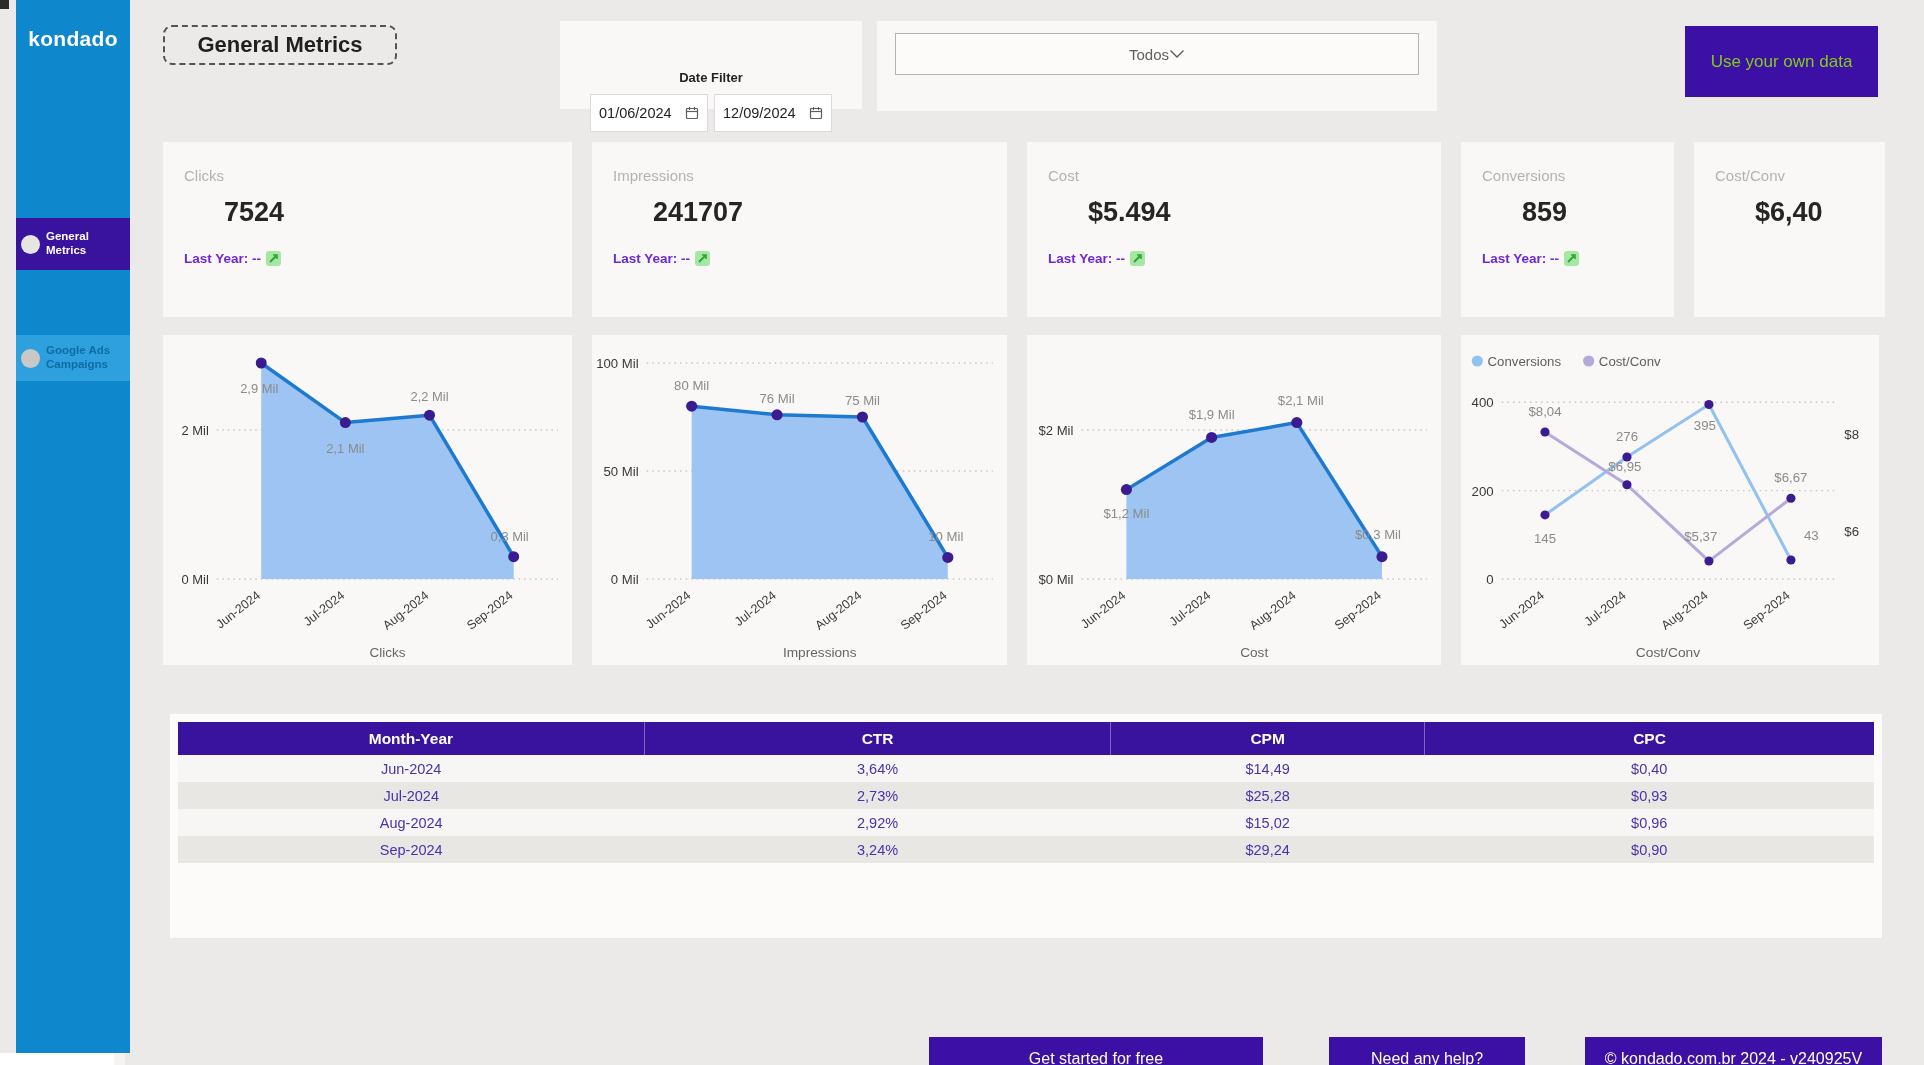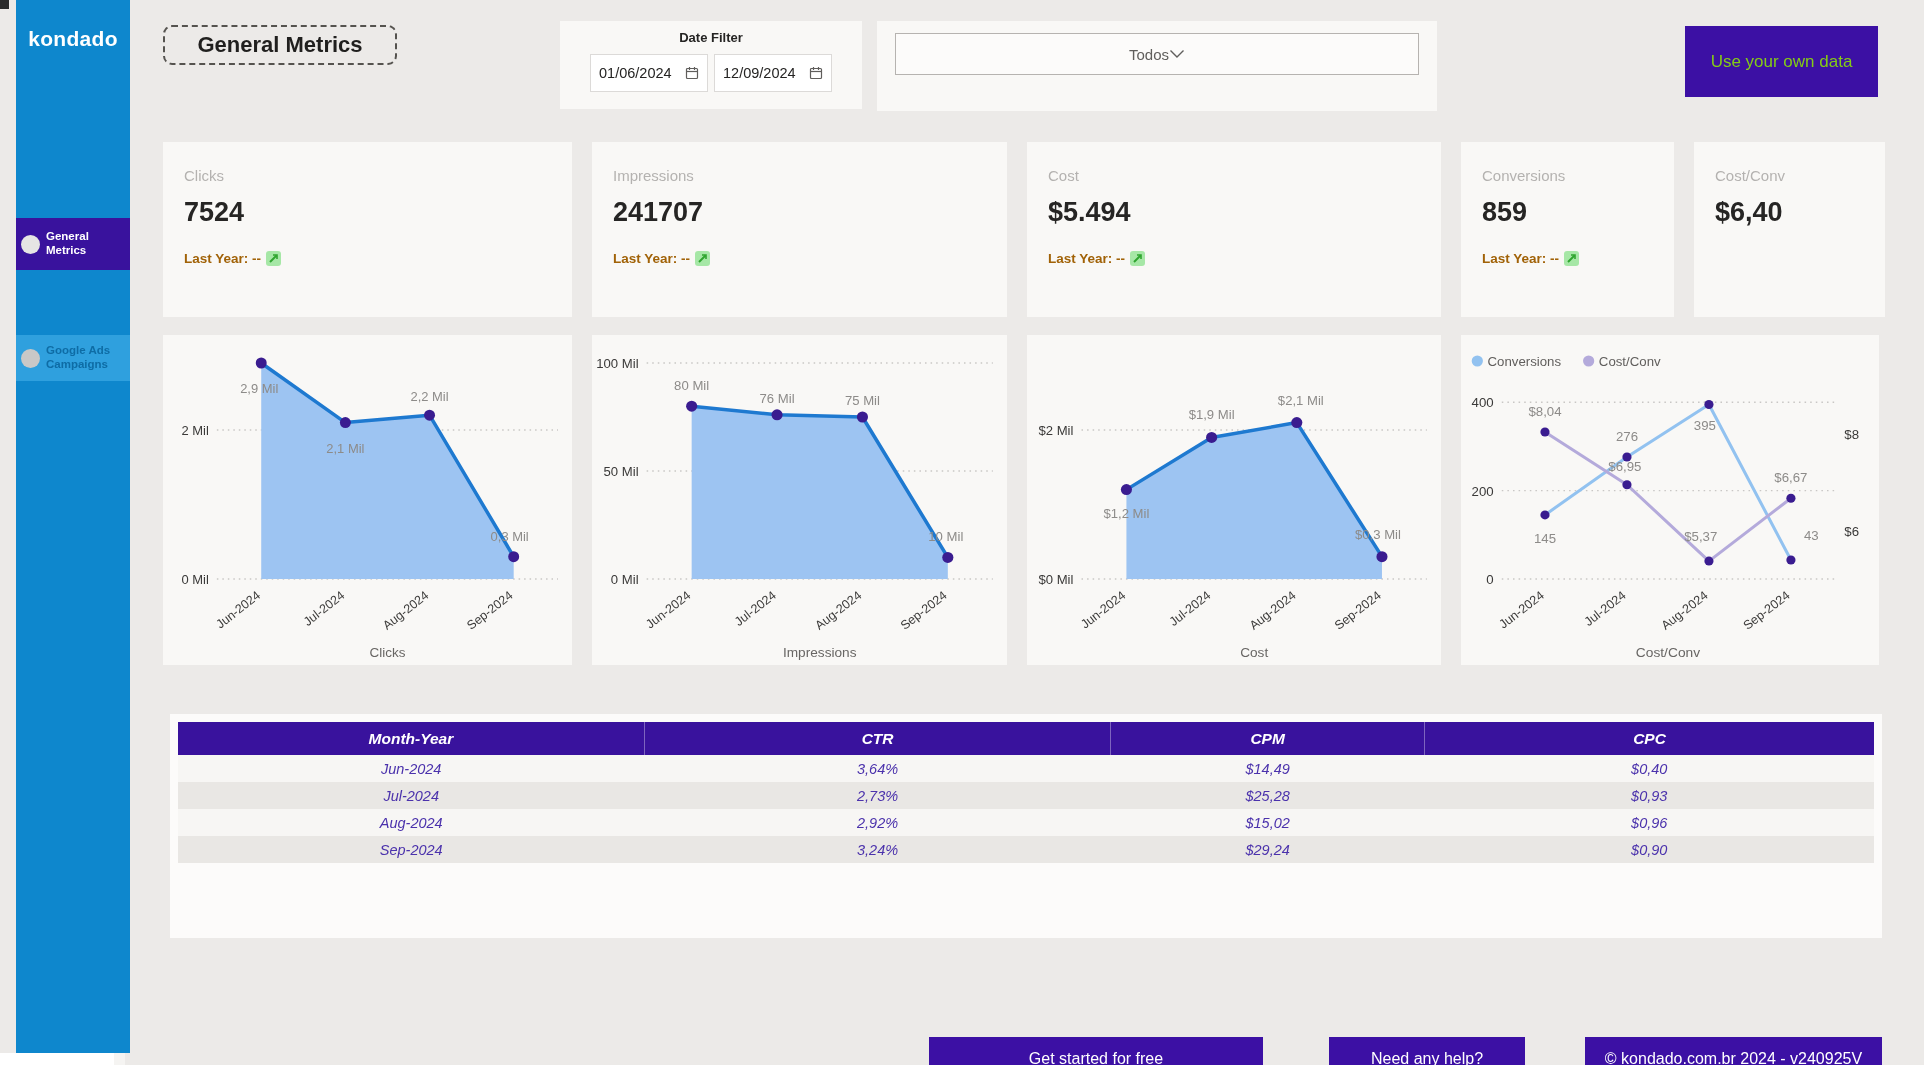--- a/index.html
+++ b/index.html
@@ -22,50 +22,50 @@
   .nav-label { font-size:11.5px; font-weight:700; line-height:1.2; color:#FFFFFF; }
   .nav-item.gads .nav-label { color:#0E6CA5; }
 
   
   .title-box { position:absolute; left:163px; top:25px; width:234px; height:40px;
     border:2px dashed #55534F; border-radius:9px; display:flex; align-items:center; justify-content:center;
     color:#201F1E; font-size:22px; font-weight:600; background:transparent; }
   .hcard { position:absolute; background:#F9F8F6; }
   .date-card { left:560px; top:21px; width:302px; height:88px; }
   .account-card { left:877px; top:21px; width:560px; height:90px; }
-  .card-label { text-align:center; padding-top:9px; font-size:13px; font-weight:700; color:#252423; }
+  .card-label { text-align:center; padding-top:9px; font-size:13px; font-weight:700; color:#252423;margin-top:40px; }
   .date-inputs { display:flex; justify-content:center; gap:6px; margin-top:9px;border-radius:17px; }
   .date-input { width:118px; height:38px; background:#FFFFFF; border:1px solid #DCDAD8; display:flex; align-items:center; justify-content:space-between; padding:0 8px; cursor:pointer; }
   .date-input span { font-size:14.5px; color:#252423; }
   .dropdown { margin:12px 18px 0 18px; height:42px; background:#FCFBFA; border:1px solid #B6B3B0; display:flex; align-items:center; justify-content:center; padding:0 14px; cursor:pointer; }
   .dropdown span { font-size:15px; color:#605E5C; }
   .cta { position:absolute; left:1685px; top:26px; width:193px; height:71px; background:#3C10A4; color:#84cc16;
     border:none; font-family:"Liberation Sans",sans-serif; font-size:17px; cursor:pointer; }
 
   
   .kpi-row { position:absolute; left:163px; top:142px; display:grid; grid-template-columns:409px 415px 414px 213px 191px; gap:20px; }
   .kpi-card { height:175px; background:#F9F8F6; padding-left:21px; }
   .kpi-label { margin-top:25px; font-size:15px; color:#B4B2B0; }
-  .kpi-value { margin-top:13px; font-size:27px; font-weight:700; color:#262524; }
-  .kpi-lastyear { margin-top:23px; font-size:13.5px; font-weight:700; color:#a16207; display:flex; align-items:center; gap:5px; }
+  .kpi-value { margin-top:13px; font-size:27px; font-weight:700; color:#262524;margin-left:40px; }
+  .kpi-lastyear { margin-top:23px; font-size:13.5px; font-weight:700; color:#6d28d9; display:flex; align-items:center; gap:5px; }
 
   
   .charts-row { position:absolute; left:163px; top:335px; display:grid; grid-template-columns:409px 415px 414px 418px; gap:20px; }
   .chart-card { height:330px; background:#F9F8F6; cursor:pointer; }
   .chart-card svg { width:100%; height:100%; display:block; }
   .chart-card svg text { font-family:"Liberation Sans", sans-serif; }
   .tick   { font-size:13px;  fill:#3B3A39; }
   .xtick  { font-size:12.5px; fill:#3B3A39; }
   .dlabel { font-size:13px;  fill:#8D8B89; }
   .ctitle { font-size:13.5px; fill:#686664; }
   .legend { font-size:13px;  fill:#605E5C; }
 
   
   .table-card { position:absolute; left:170px; top:714px; width:1712px; height:224px; background:#FCFBFA; padding:8px 8px 0 8px; }
-  table.metrics { width:100%; border-collapse:collapse; table-layout:fixed;font-style:italic; }
+  table.metrics { width:100%; border-collapse:collapse; table-layout:fixed; }
   table.metrics th { background:#39129D; color:#FFFFFF; font-size:15.5px; font-weight:700; height:33px; border-left:1px solid rgba(255,255,255,0.35); }
   table.metrics th:first-child { border-left:none; }
   table.metrics td { text-align:center; font-size:14.5px; color:#4B32AC; height:27px; }
   table.metrics tr:nth-child(odd) td { background:#F7F6F4; }
   table.metrics tr:nth-child(even) td { background:#E9E7E4; }
   table.metrics tbody tr { cursor:pointer; }
 
   
   .footer-btn { position:absolute; top:1037px; height:44px; background:#3C10A4; color:#FFFFFF; border:none;
     font-family:"Liberation Sans",sans-serif; font-size:16px; cursor:pointer; }

